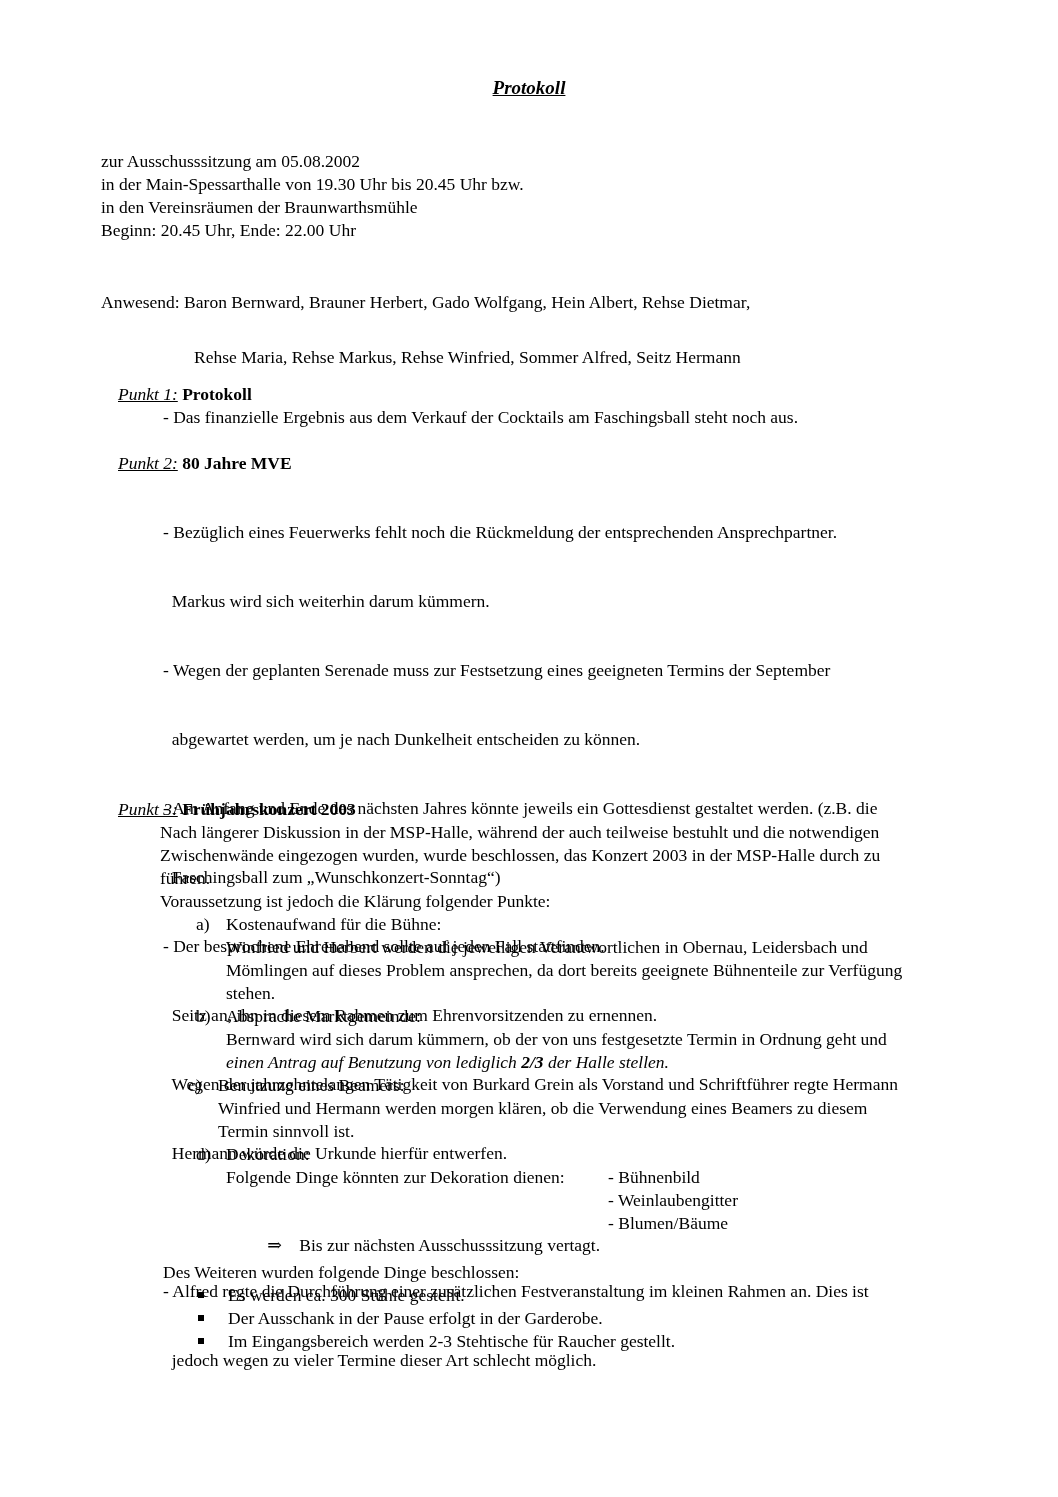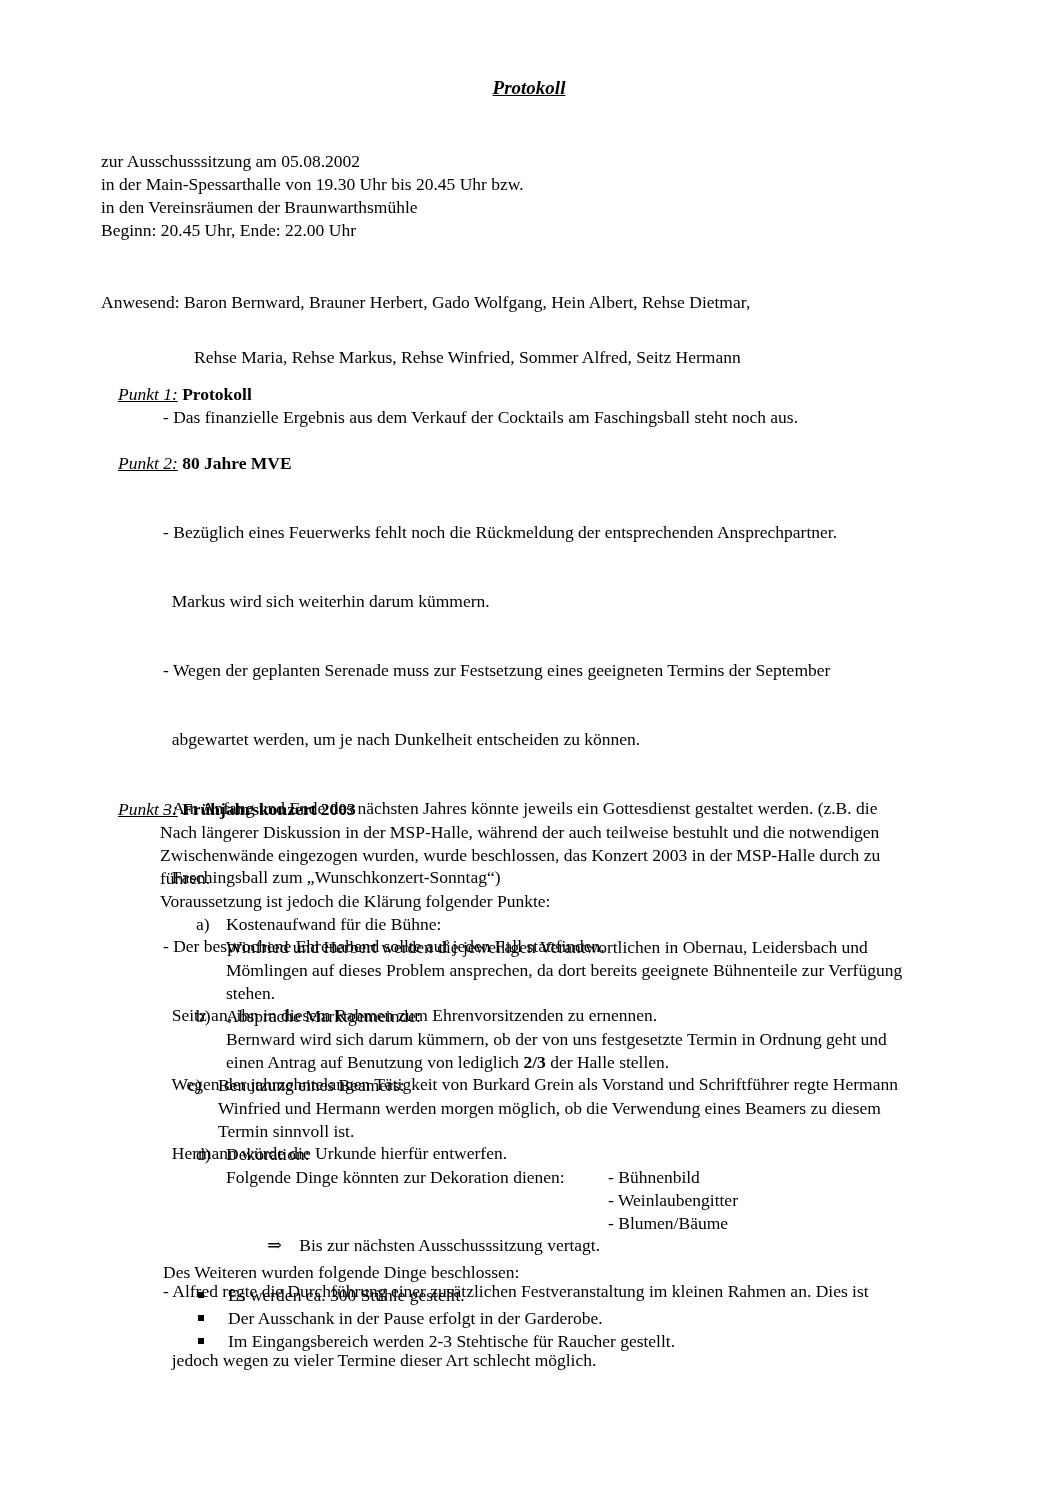--- a/index.html
+++ b/index.html
@@ -111,26 +111,26 @@
   <div class="block" style="left:196px; top:913px;">
     <div class="line"><span class="sub-marker">a)</span><span>Kostenaufwand für die Bühne:</span></div>
     <div class="line" style="padding-left:30px;">Winfried und Herbert werden die jeweiligen Verantwortlichen in Obernau, Leidersbach und</div>
     <div class="line" style="padding-left:30px;">Mömlingen auf dieses Problem ansprechen, da dort bereits geeignete Bühnenteile zur Verfügung</div>
     <div class="line" style="padding-left:30px;">stehen.</div>
   </div>
 
   <div class="block" style="left:196px; top:1005px;">
     <div class="line"><span class="sub-marker">b)</span><span>Absprache Marktgemeinde:</span></div>
     <div class="line" style="padding-left:30px;">Bernward wird sich darum kümmern, ob der von uns festgesetzte Termin in Ordnung geht und</div>
-    <div class="line" style="padding-left:30px;"><span>einen Antrag auf Benutzung von lediglich </span><span class="bold">2/3</span><span> der Halle stellen.</span></div>
+    <div class="line" style="padding-left:30px;font-style:italic;"><span>einen Antrag auf Benutzung von lediglich </span><span class="bold">2/3</span><span> der Halle stellen.</span></div>
   </div>
 
   <div class="block" style="left:188px; top:1074px;">
     <div class="line"><span class="sub-marker">c)</span><span>Benutzung eines Beamers:</span></div>
-    <div class="line" style="padding-left:30px;">Winfried und Hermann werden morgen möglich, ob die Verwendung eines Beamers zu diesem</div>
+    <div class="line" style="padding-left:30px;">Winfried und Hermann werden morgen klären, ob die Verwendung eines Beamers zu diesem</div>
     <div class="line" style="padding-left:30px;">Termin sinnvoll ist.</div>
   </div>
 
   <div class="block" style="left:196px; top:1143px;">
     <div class="line"><span class="sub-marker">d)</span><span>Dekoration:</span></div>
     <div class="line" style="padding-left:30px;">Folgende Dinge könnten zur Dekoration dienen:</div>
   </div>
   <div class="block" style="left:608px; top:1166px;">
     <div class="line">- Bühnenbild</div>
     <div class="line">- Weinlaubengitter</div>

